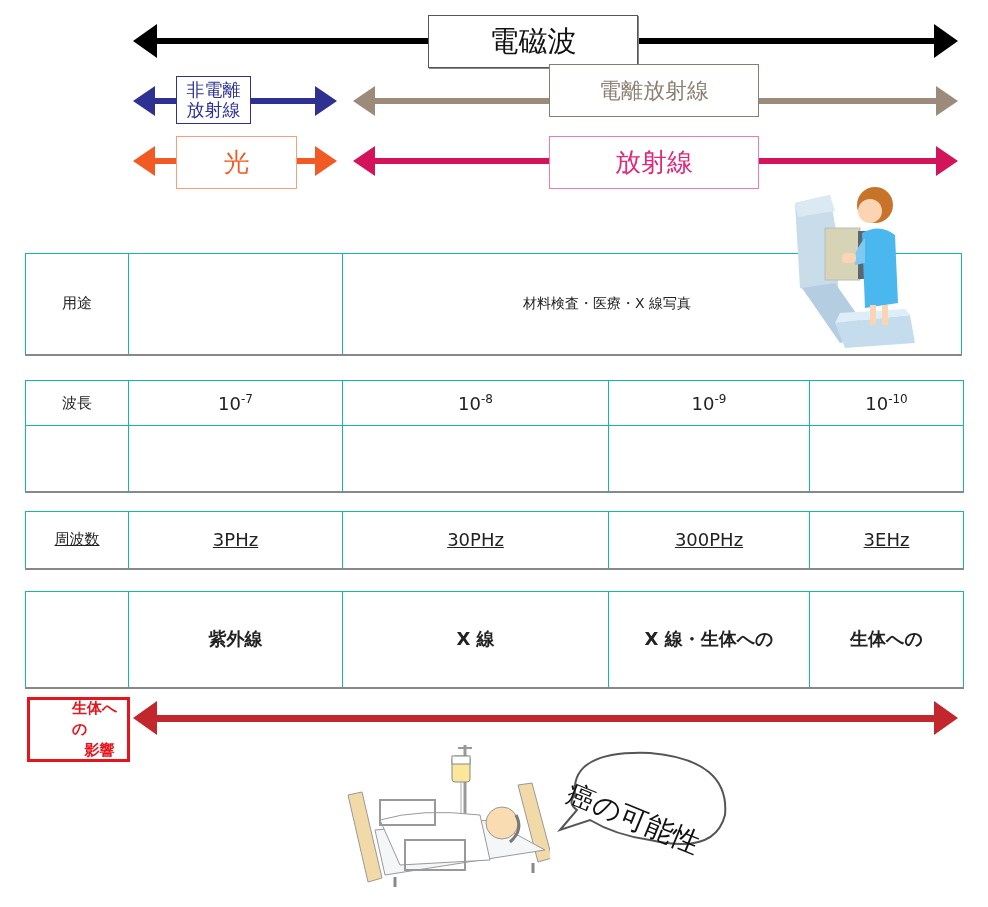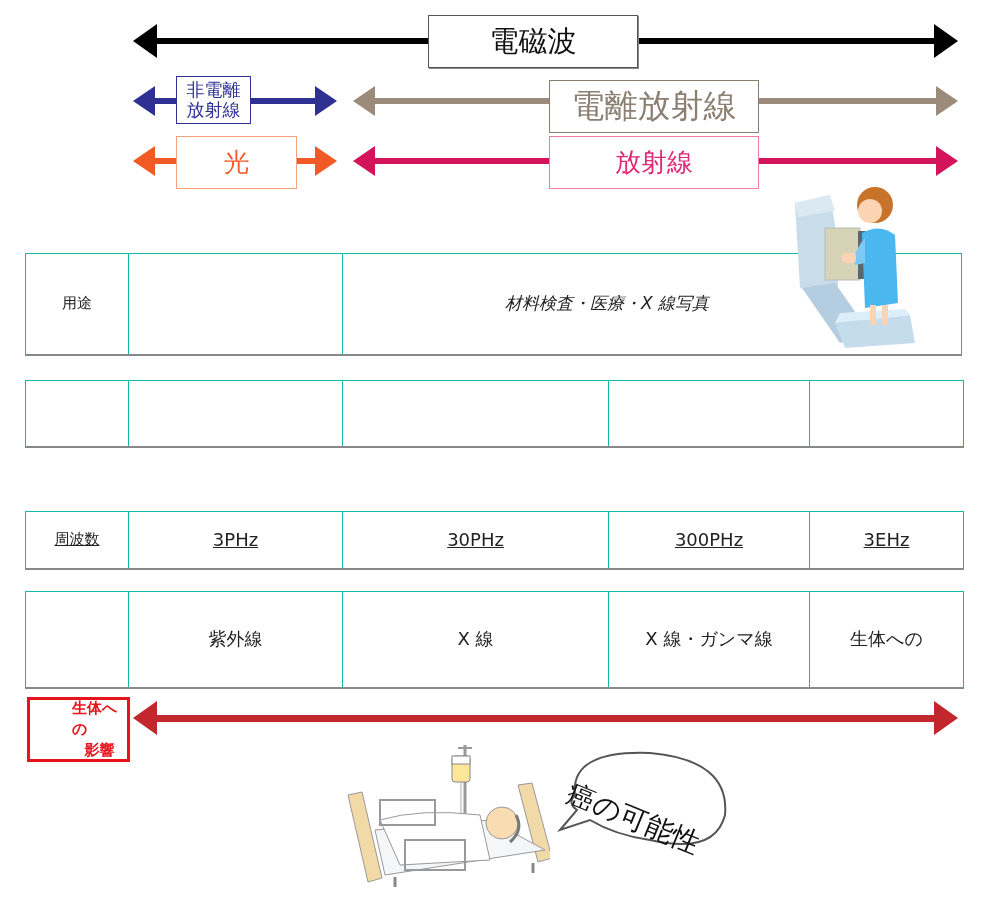--- a/index.html
+++ b/index.html
@@ -6,22 +6,22 @@
     body { width: 988px; height: 907px; position: relative; overflow: hidden;
            font-family: "DejaVu Sans", sans-serif; color: #222; }
     .abs { position: absolute; }
     svg.arrows { position: absolute; left: 0; top: 0; }
     .label-box { position: absolute; background: #fff; display: flex; align-items: center;
                  justify-content: center; text-align: center; box-sizing: border-box; font-family: Liberation Serif, serif; }
     .lb-em { left: 428px; top: 15px; width: 210px; height: 53px; border: 1px solid #555;
              font-size: 29px; color: #111; box-shadow: 1px 1px 0 #888; }
     .lb-nonion { left: 176px; top: 76px; width: 75px; height: 48px; border: 1px solid #2e3192;
                  font-size: 18px; line-height: 20px; color: #2e3192; }
-    .lb-ion { left: 549px; top: 80px; width: 210px; height: 53px; border: 1px solid #8a7d70;
-              font-size: 33px; color: #8c8074; }
+    .lb-ion { left: 549px; top: 64px; width: 210px; height: 53px; border: 1px solid #8a7d70;
+              font-size: 22px; color: #8c8074; }
     .lb-light { left: 176px; top: 136px; width: 121px; height: 53px; border: 1px solid #f4a07a;
                 font-size: 26px; color: #f15a24; }
     .lb-rad { left: 549px; top: 136px; width: 210px; height: 53px; border: 1px solid #f07ab0;
               font-size: 26px; color: #e0287a; }
 
     table.grid { position: absolute; left: 25px; border-collapse: collapse; table-layout: fixed; }
     table.grid td { border: 1px solid #14b8a6; text-align: center; padding: 0;
                     font-size: 18px; color: #222; }
     table.grid tr:last-child td { border-bottom: 2px solid #888; }
     table.grid td.head { font-size: 15px; }
@@ -85,21 +85,21 @@
 </div>
 <div class="label-box lb-ion">電離放射線</div>
 <div class="label-box lb-light">光</div>
 <div class="label-box lb-rad">放射線</div>
 
 <table class="grid" style="top:253px;">
   <tbody>
       <tr style="height:101px;">
     <td class="c1 head">用途</td>
     <td class="c2"></td>
-    <td colspan="3" style="width:618px; font-size:17px;font-style:italic;">
+    <td colspan="3" style="width:618px; font-size:14px;">
       <span style="display:inline-block; margin-left:-90px;">材料検査・医療・X 線写真</span>
     </td>
   </tr>
 </tbody>
   </table>
 
 <svg class="abs" style="left:790px; top:183px;" width="150" height="175">
   <polygon points="5,20 40,12 48,60 48,110 30,110 10,105" fill="#c8dcea"></polygon>
   <polygon points="5,20 40,12 45,28 8,34" fill="#dbe9f3"></polygon>
   <polygon points="12,105 45,100 80,150 50,160" fill="#b5cde0"></polygon>
@@ -111,20 +111,27 @@
   <circle cx="80" cy="28" r="12" fill="#fbd4b4"></circle>
   <path d="M72 50 Q90 40 105 52 L108 120 L75 125 Z" fill="#4ab8ee"></path>
   <path d="M75 55 Q62 70 65 82 L75 80 Z" fill="#7ec9f2"></path>
   <rect x="52" y="70" width="14" height="10" rx="4" fill="#fbd4b4"></rect>
   <rect x="80" y="122" width="6" height="20" fill="#fbd4b4"></rect>
   <rect x="92" y="122" width="6" height="20" fill="#fbd4b4"></rect>
 </svg>
 
 <table class="grid" style="top:380px;">
   <tbody>
+      <tr style="height:45px;">
+    <td class="c1 head">波長</td>
+    <td class="c2 wave-val"><span>10</span><sup>-7</sup></td>
+    <td class="c3 wave-val"><span>10</span><sup>-8</sup></td>
+    <td class="c4 wave-val"><span>10</span><sup>-9</sup></td>
+    <td class="c5 wave-val"><span>10</span><sup>-10</sup></td>
+  </tr>
   <tr style="height:66px;">
     <td class="c1"></td>
     <td class="c2"></td>
     <td class="c3"></td>
     <td class="c4"></td>
     <td class="c5"></td>
   </tr>
 </tbody>
   </table>
 
@@ -135,25 +142,25 @@
     <td class="c2">3PHz</td>
     <td class="c3">30PHz</td>
     <td class="c4">300PHz</td>
     <td class="c5">3EHz</td>
   </tr>
 </tbody>
   </table>
 
 <table class="grid" style="top:591px;">
   <tbody>
-      <tr style="height:96px;">
+      <tr style="height:96px;font-weight:bold;">
     <td class="c1 head"></td>
     <td class="c2">紫外線</td>
     <td class="c3">X 線</td>
-    <td class="c4">X 線・ガンマ線</td>
+    <td class="c4">X 線・生体への</td>
     <td class="c5">生体への</td>
   </tr>
 </tbody>
   </table>
 
 <div class="effect-box">
   <div>生体への</div>
   <div>影響</div>
 </div>
 

